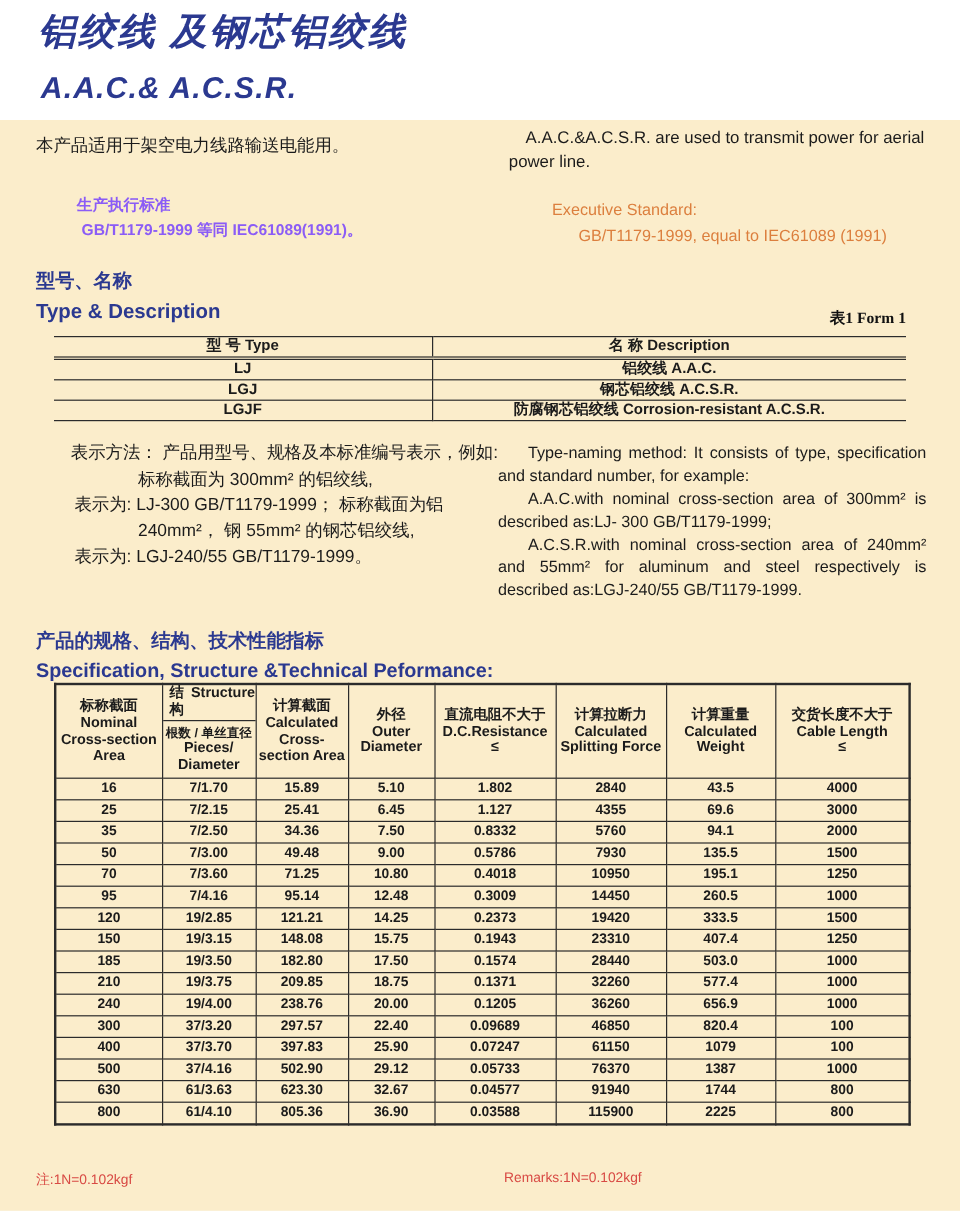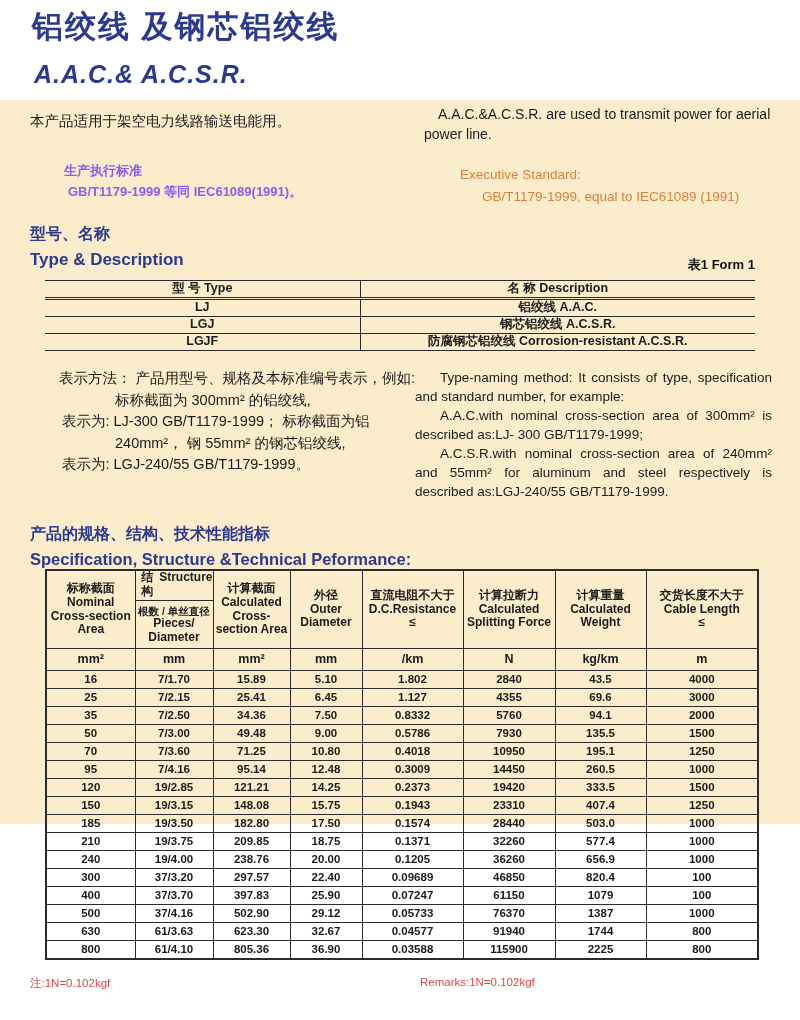--- a/index.html
+++ b/index.html
@@ -4,43 +4,43 @@
 <style>
   html,body{margin:0;padding:0;background:#e9e9e9;}
   .page{
     position:relative;width:800px;height:1020px;background:#ffffff;
     font-family:"Liberation Sans",sans-serif;color:#1b1b1b;overflow:hidden;
     margin:0 auto;
   }
   
   .title-zh{
     position:absolute;left:32px;top:6px;margin:0;
-    font-size:31px;font-weight:bold;color:#2B3990;letter-spacing:2px;
+    font-size:31px;font-weight:bold;color:#2B3990;letter-spacing:2px;font-style:italic;
   }
   .title-en{
     position:absolute;left:34px;top:60px;
     font-size:25px;font-weight:bold;font-style:italic;color:#2B3990;letter-spacing:1px;
   }
   
-  .sheet{position:absolute;left:0;top:100px;width:800px;height:724px;background:#FBEDCB;}
+  .sheet{position:absolute;left:0;top:100px;width:800px;height:909px;background:#FBEDCB;}
   .abs{position:absolute;}
   .usage-zh{left:30px;top:12px;width:380px;font-size:14.5px;}
   .usage-en{left:424px;top:4px;width:366px;font-size:14px;line-height:20px;text-indent:14px;}
   .std-zh{left:64px;top:60px;color:#8b5cf6;font-size:13px;line-height:21px;font-weight:bold;}
   .std-en{left:460px;top:64px;color:#DC7F3E;font-size:13.5px;line-height:22px;}
   .std-en .val,.std-zh .val{padding-left:4px;}
   .std-en .val{padding-left:22px;}
 
   .sec-head-zh{font-size:16px;font-weight:bold;color:#2B3990;margin:0 0 5px 0;}
   .sec-head-en{font-size:17px;font-weight:bold;color:#2B3990;margin:0;}
   .form-label{font-size:13px;font-weight:bold;color:#111;text-align:right;padding-right:15px;}
 
   
   .type-section{left:30px;top:124px;width:740px;}
-  .type-section .form-label{margin-top:-14px;margin-bottom:6px;}
+  .type-section .form-label{margin-top:-14px;margin-bottom:6px;font-family:Liberation Serif, serif;}
   table.t1{
     border-collapse:collapse;table-layout:fixed;width:710px;margin-left:15px;
     font-size:12.5px;font-weight:bold;
   }
   table.t1 th,table.t1 td{
     border-top:1px solid #2b2b2b;border-bottom:1px solid #2b2b2b;
     text-align:center;padding:0;height:16px;font-weight:bold;line-height:1.1;
   }
   table.t1 th{border-bottom:3px double #2b2b2b;}
   table.t1 td:first-child,table.t1 th:first-child{border-right:1px solid #2b2b2b;}
@@ -200,30 +200,20 @@
             <th>
               <div>计算重量</div>
               <div>Calculated Weight</div>
             </th>
             <th>
               <div>交货长度不大于</div>
               <div>Cable Length</div>
               <div class="sym">≤</div>
             </th>
           </tr>
-          <tr class="units">
-              <td>mm²</td>
-              <td>mm</td>
-              <td>mm²</td>
-              <td>mm</td>
-              <td>/km</td>
-              <td>N</td>
-              <td>kg/km</td>
-              <td>m</td>
-            </tr>
         </thead>
         <tbody>
             <tr>
               <td>16</td>
               <td>7/1.70</td>
               <td>15.89</td>
               <td>5.10</td>
               <td>1.802</td>
               <td>2840</td>
               <td>43.5</td>

